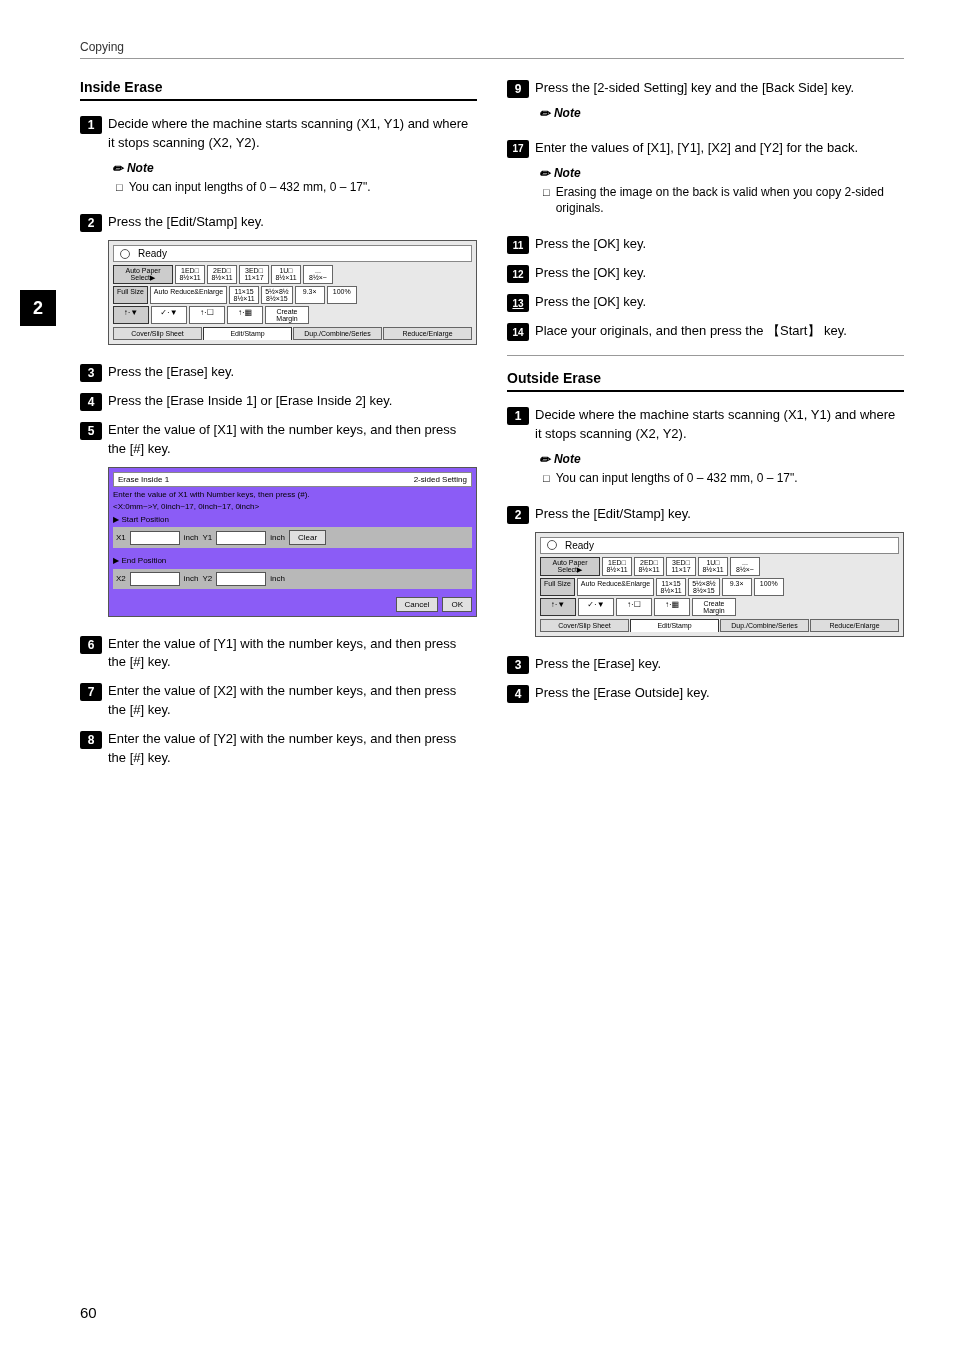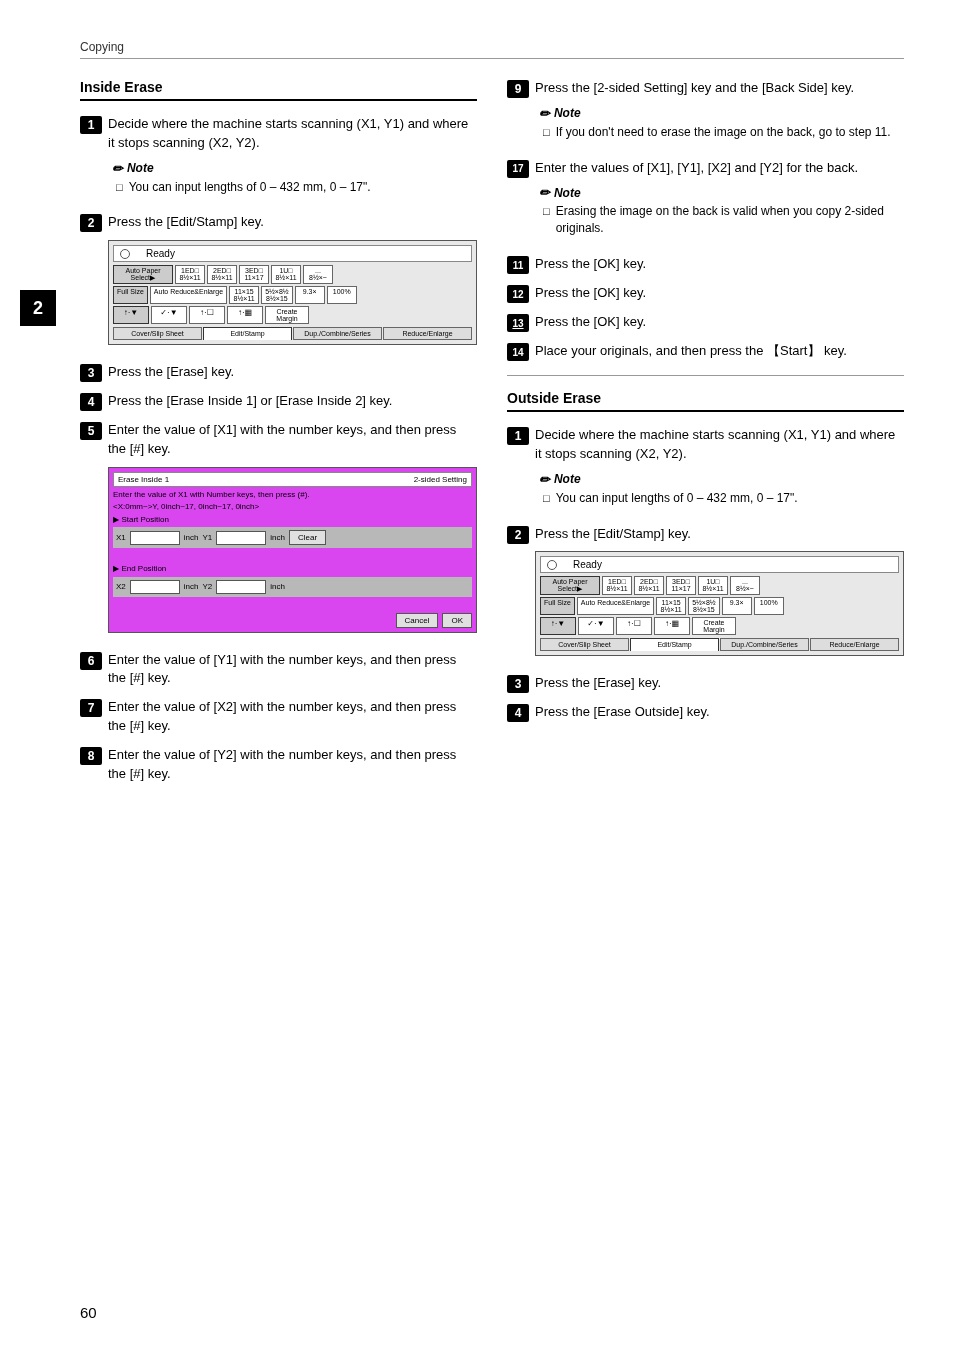--- a/index.html
+++ b/index.html
@@ -129,21 +129,21 @@
       padding: 4px;
     }
     .screen-header {
       background: #fff;
       border: 1px solid #888;
       padding: 2px 6px;
       font-size: 10px;
       margin-bottom: 3px;
       display: flex;
       align-items: center;
-      gap: 16px;
+      gap: 8px;
     }
     .ready-dot {
       width: 10px;
       height: 10px;
       border: 1px solid #555;
       border-radius: 50%;
       display: inline-block;
     }
     .screen-row {
       display: flex;
@@ -184,21 +184,21 @@
       background: #fff;
       font-size: 8px;
       padding: 2px 4px;
       flex: 1;
       text-align: center;
       border-bottom: none;
     }
     .screen2-mockup {
       border: 1px solid #555;
       margin: 8px 0;
-      background: #d946ef;
+      background: #8b5cf6;
       font-size: 8px;
       padding: 4px;
     }
     .screen2-header-row {
       display: flex;
       justify-content: space-between;
       background: #fff;
       border: 1px solid #888;
       padding: 2px 4px;
       font-size: 8px;
@@ -208,21 +208,21 @@
       font-size: 8px;
       margin-bottom: 2px;
       line-height: 1.3;
     }
     .screen2-input-row {
       display: flex;
       gap: 4px;
       align-items: center;
       background: #b8b8b8;
       padding: 3px;
-      margin-bottom: 16px;
+      margin-bottom: 8px;
     }
     .input-field {
       border: 1px solid #555;
       background: #fff;
       width: 50px;
       height: 14px;
       font-size: 8px;
       padding: 1px;
     }
     .input-label {
@@ -409,21 +409,20 @@
 
     <div class="col-right">
 
       
       <div class="step">
         <span class="step-num">9</span>
         <div class="step-content">
           <p><strong>Press the [2-sided Setting] key and the [Back Side] key.</strong></p>
           <div class="note-box">
             <div class="note-title"><span class="note-pencil">✏</span> Note</div>
-            <div class="note-item">If you don't need to erase the image on the back, go to step 11.</div>
           </div>
         </div>
       </div>
 
       
       <div class="step">
         <span class="step-num" style="font-size:10px;">17</span>
         <div class="step-content">
           <p><strong>Enter the values of [X1], [Y1], [X2] and [Y2] for the back.</strong></p>
           <div class="note-box">

